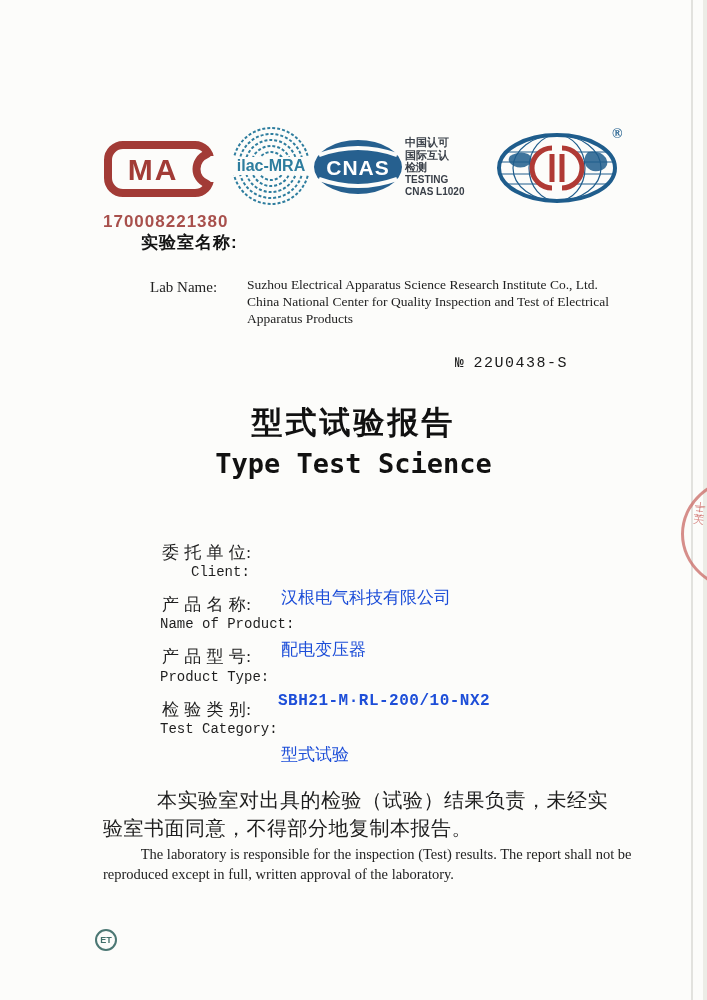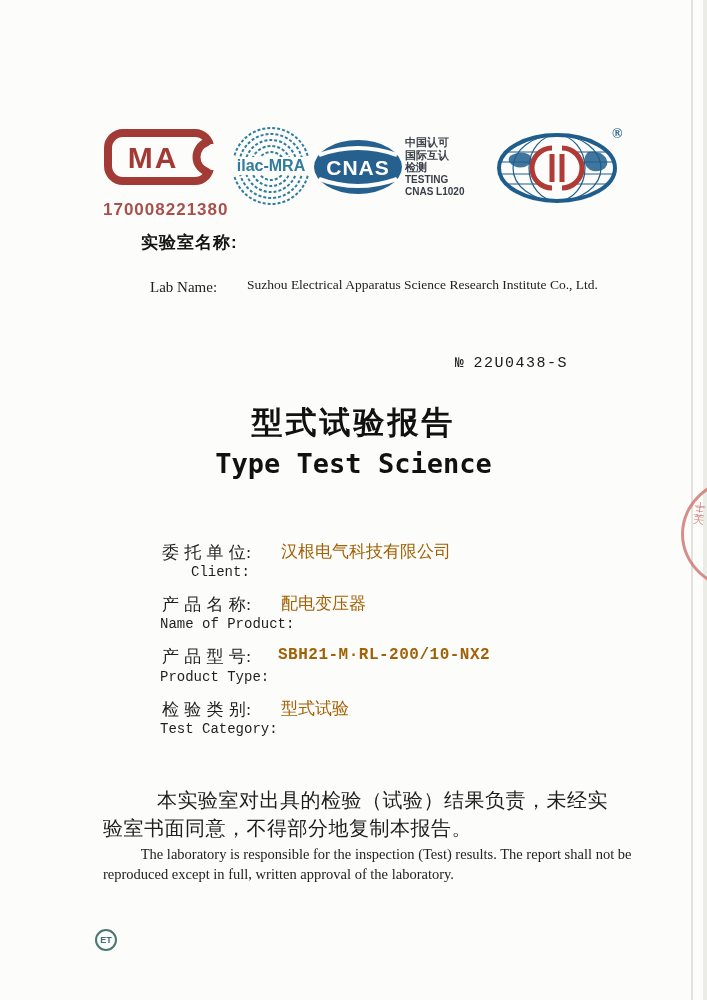--- a/index.html
+++ b/index.html
@@ -8,21 +8,21 @@
     background:#fcfcfa;overflow:hidden;
     font-family:"Liberation Serif", serif;color:#1c1c1c;
   }
   .abs{position:absolute;}
 
   
   .scan-line{left:691px;top:0;width:2px;height:1000px;background:rgba(195,195,188,.45);}
   .scan-edge2{right:0;top:0;width:4px;height:1000px;background:#ecece6;}
 
   
-  .cma{left:103px;top:128px;width:112px;text-align:center;}
+  .cma{left:103px;top:140px;width:112px;text-align:center;}
   .cma-num{margin-top:10px;font-family:"Liberation Sans",sans-serif;font-weight:700;
     font-size:17px;letter-spacing:1px;color:#a8504c;}
   .ilac{left:231px;top:126px;}
   .cnas{left:313px;top:139px;}
   .acc-text{left:405px;top:136px;font-family:"Liberation Sans",sans-serif;
     color:#3a4049;line-height:12.5px;}
   .acc-text .zh{font-size:11px;font-weight:700;}
   .acc-text .en{font-size:10px;font-weight:700;}
   .globe{left:496px;top:132px;}
   .reg-mark{left:612px;top:126px;font-family:"Liberation Serif",serif;
@@ -42,21 +42,21 @@
   .report-no .no-val{margin-left:8px;}
   .title-zh{left:0;top:402px;width:707px;text-align:center;
     font-family:"Liberation Sans",sans-serif;font-weight:700;font-size:31px;
     letter-spacing:3px;color:#111;}
   .title-en{left:0;top:448px;width:707px;text-align:center;
     font-family:"DejaVu Sans Mono",monospace;font-weight:600;font-size:27px;
     letter-spacing:0px;color:#111;}
 
   
   .f-label{font-size:17px;color:#1e1e1e;letter-spacing:.5px;}
-  .f-value{font-size:17px;color:#a16207;}
+  .f-value{font-size:17px;color:#1d4ed8;margin-top:46px;}
   .f-en{font-family:"Liberation Mono",monospace;font-size:14px;color:#1e1e1e;}
   .f1-zh{left:162px;top:541px;} .f1-val{left:281px;top:540px;} .f1-en{left:191px;top:564px;}
   .f2-zh{left:162px;top:593px;} .f2-val{left:281px;top:592px;} .f2-en{left:160px;top:616px;}
   .f3-zh{left:162px;top:645px;}
   .f3-val{left:278px;top:646px;font-family:"Liberation Mono",monospace;font-size:16px;
     letter-spacing:.5px;font-weight:600;}
   .f3-en{left:160px;top:669px;}
   .f4-zh{left:162px;top:698px;} .f4-val{left:281px;top:697px;} .f4-en{left:160px;top:721px;}
 
   
@@ -147,20 +147,21 @@
         <line x1="66" y1="22" x2="66" y2="50"></line>
       </g>
     </svg>
   </div>
   <div class="abs reg-mark">®</div>
 
   <div class="abs lab-label-zh">实验室名称:</div>
   <div class="abs lab-label-en">Lab Name:</div>
   <div class="abs lab-name-en">
     <div>Suzhou Electrical Apparatus Science Research Institute Co., Ltd.</div>
+    <div>China National Center for Quality Inspection and Test of Electrical Apparatus Products</div>
   </div>
 
   <div class="abs report-no">
     <span>№</span><span class="no-val">22U0438-S</span>
   </div>
   <div class="abs title-zh">型式试验报告</div>
   <div class="abs title-en">Type Test Science</div>
 
   <div class="abs f-label f1-zh">委 托 单 位:</div>
   <div class="abs f-value f1-val">汉根电气科技有限公司</div>

